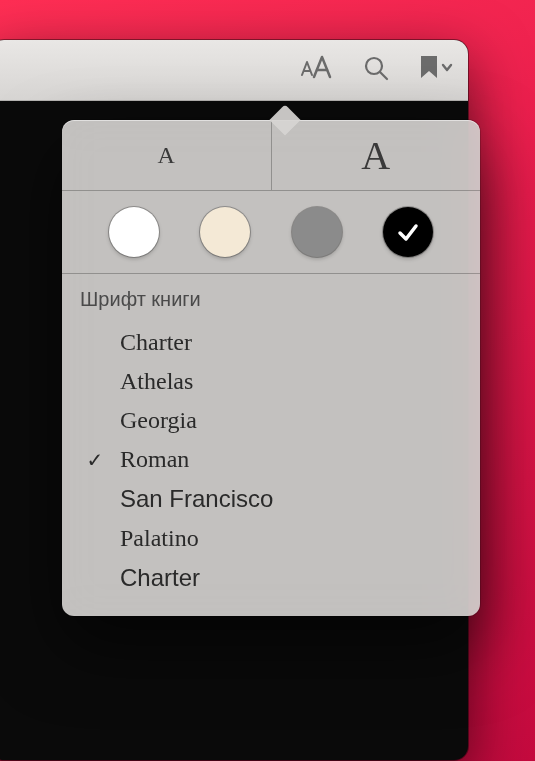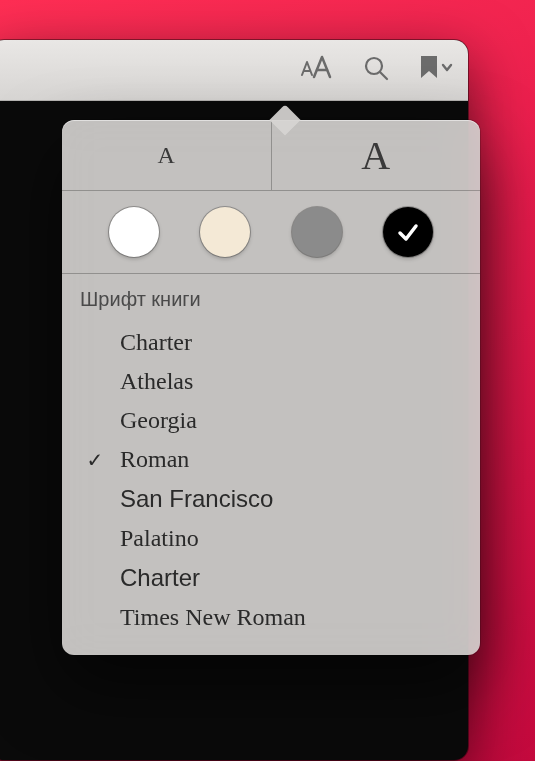--- a/index.html
+++ b/index.html
@@ -256,20 +256,16 @@
           <span class="font-name" style="font-family: -apple-system, &quot;Helvetica Neue&quot;, Arial, sans-serif;">San Francisco</span>
         </li>
         <li class="font-item">
           <span class="font-check">✓</span>
           <span class="font-name" style="font-family: &quot;Palatino Linotype&quot;, Palatino, Georgia, serif;">Palatino</span>
         </li>
         <li class="font-item">
           <span class="font-check">✓</span>
           <span class="font-name" style="font-family: &quot;Segoe UI&quot;, &quot;Helvetica Neue&quot;, Arial, sans-serif;">Charter</span>
         </li>
-        <li class="font-item">
-          <span class="font-check">✓</span>
-          <span class="font-name" style="font-family: &quot;Times New Roman&quot;, Times, serif;">Times New Roman</span>
-        </li>
       </ul>
   </div>
 
 </div>
 
 </body></html>

